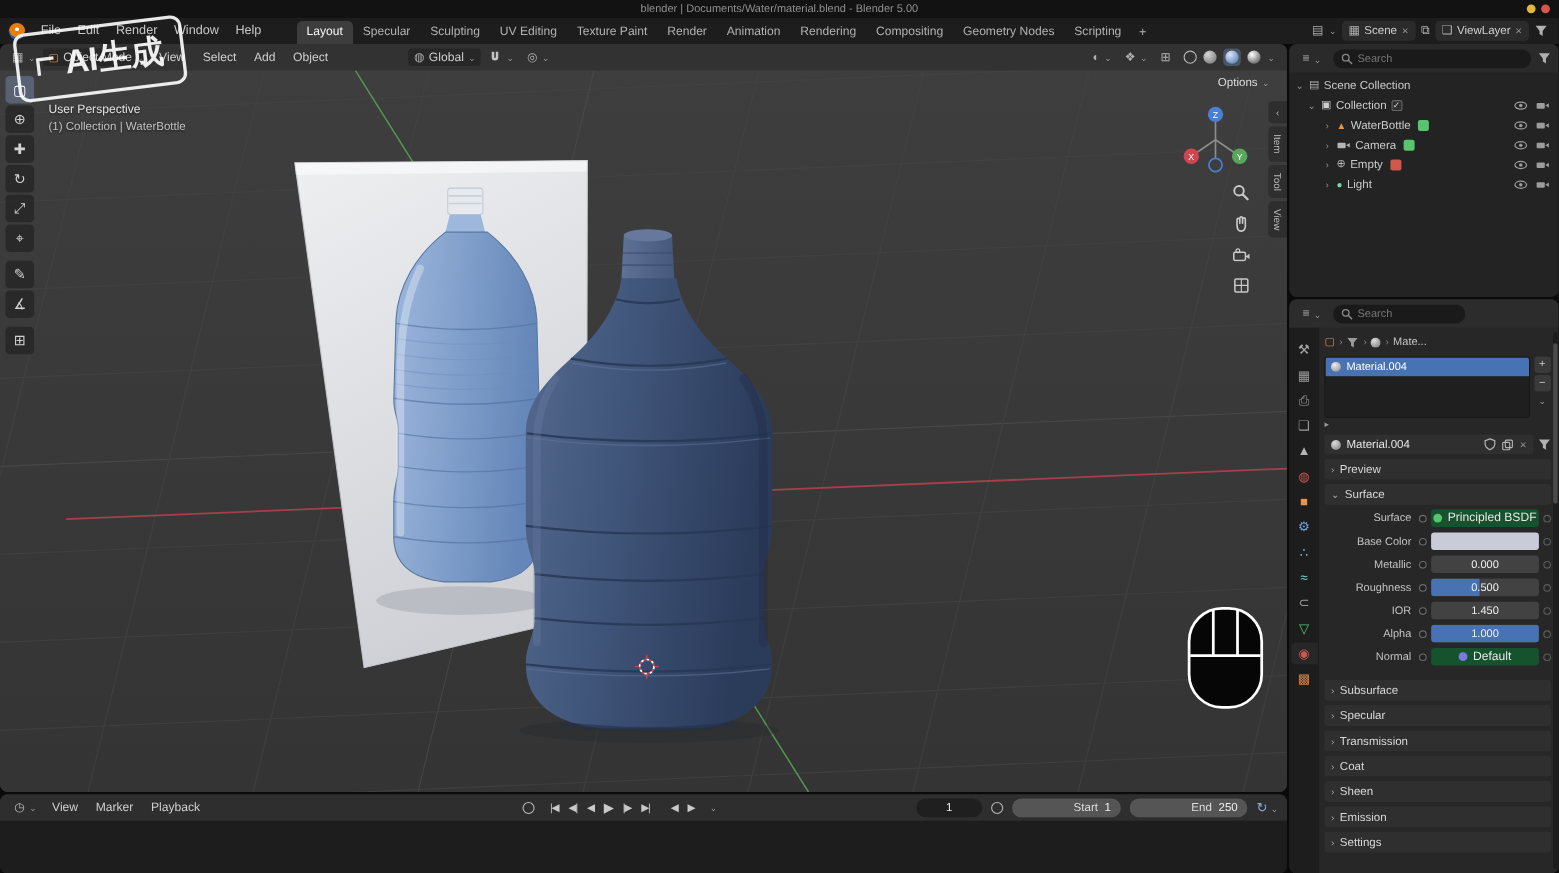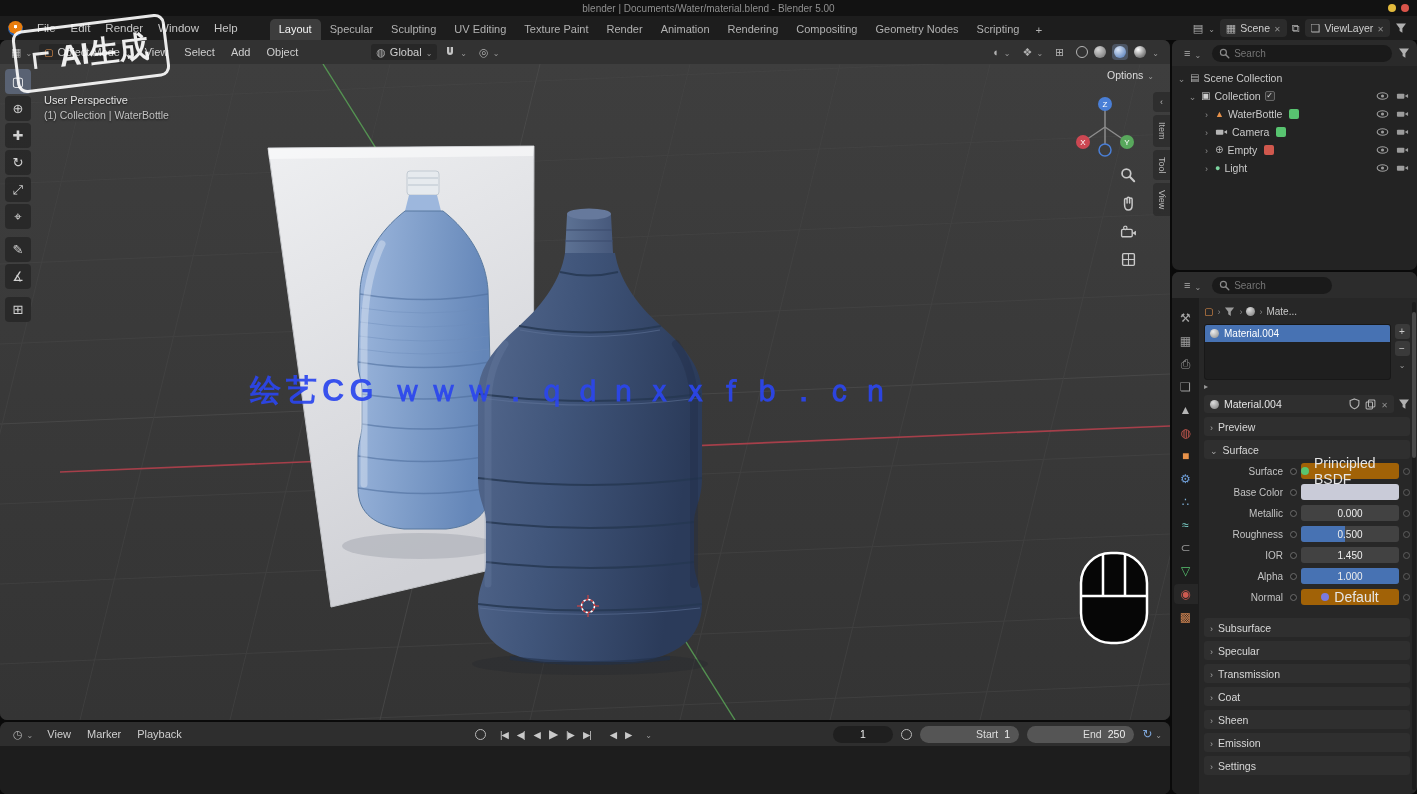--- a/index.html
+++ b/index.html
@@ -118,21 +118,21 @@
   .sec-head{display:flex;align-items:center;gap:5px;height:19px;background:#2f2f2f;margin-top:4px;border-radius:3px;padding:0 6px;color:#d8d8d8;}
   .car-r::after{content:"›";font-size:9px;color:#a8a8a8;}
   .car-d::after{content:"⌄";font-size:9px;color:#a8a8a8;}
   .prow{display:flex;align-items:center;height:18px;margin-top:3px;}
   .plabel{width:86px;text-align:right;padding-right:7px;color:#c3c3c3;font-size:10px;flex:none;}
   .ldot{width:7px;height:7px;border-radius:50%;background:#222;border:1.5px solid #6b6b6b;flex:none;margin-right:4px;}
   .deco{width:7px;height:7px;border-radius:50%;border:1.5px solid #5c5c5c;flex:none;margin-left:4px;}
   .pfield{position:relative;flex:1;height:16px;background:#424242;border-radius:3px;display:flex;align-items:center;justify-content:center;font-size:10px;color:#efefef;overflow:hidden;}
   .pfill{position:absolute;left:0;top:0;bottom:0;background:#4772b3;}
   .pfield span{position:relative;}
-  .pbtn{flex:1;height:16px;background:#a16207;border-radius:3px;display:flex;align-items:center;justify-content:center;gap:5px;font-size:14px;color:#e6e6e6;}
+  .pbtn{flex:1;height:16px;background:#14532d;border-radius:3px;display:flex;align-items:center;justify-content:center;gap:5px;font-size:11px;color:#e6e6e6;}
   .dotc{width:8px;height:8px;border-radius:50%;flex:none;}
   .swatch{flex:1;height:16px;border-radius:3px;background:#c9cbd8;}
   .pr-scroll{position:absolute;right:1px;top:4px;bottom:4px;width:4px;background:#1c1c1c;border-radius:2px;}
   .pr-scroll i{position:absolute;left:0;right:0;top:2%;height:30%;background:#4a4a4a;border-radius:2px;display:block;}
   .icon14{flex:none;}
 </style>
 </head>
 <body>
 
 <svg width="0" height="0" style="position:absolute">
@@ -476,21 +476,20 @@
           <span>Item</span>
         </span>
       <span class="side-tab">
           <span>Tool</span>
         </span>
       <span class="side-tab">
           <span>View</span>
         </span>
     </div>
 
-    <div class="vp-watermark">绘艺CG ｗｗｗ．ｑｄｎｘｘｆｂ．ｃｎ</div>
 
     <svg class="mouse-hint" width="72" height="96" viewBox="0 0 72 96">
       <rect x="3" y="3" width="66" height="90" rx="30" fill="#060606" stroke="#ffffff" stroke-width="2.5"></rect>
       <line x1="25" y1="4" x2="25" y2="46" stroke="#ffffff" stroke-width="2.5"></line>
       <line x1="47" y1="4" x2="47" y2="46" stroke="#ffffff" stroke-width="2.5"></line>
       <line x1="4" y1="46" x2="68" y2="46" stroke="#ffffff" stroke-width="2.5"></line>
     </svg>
   </div>
 </div>
 

